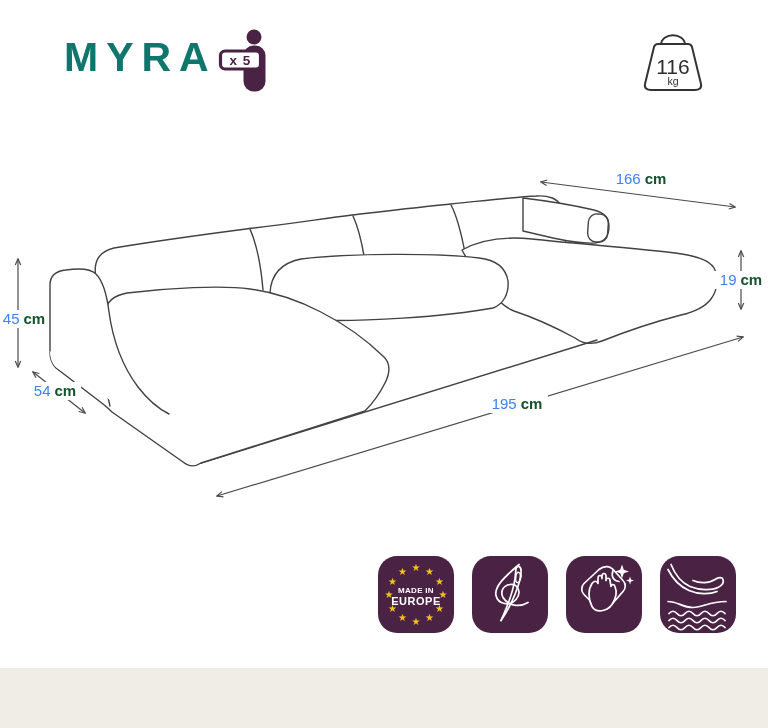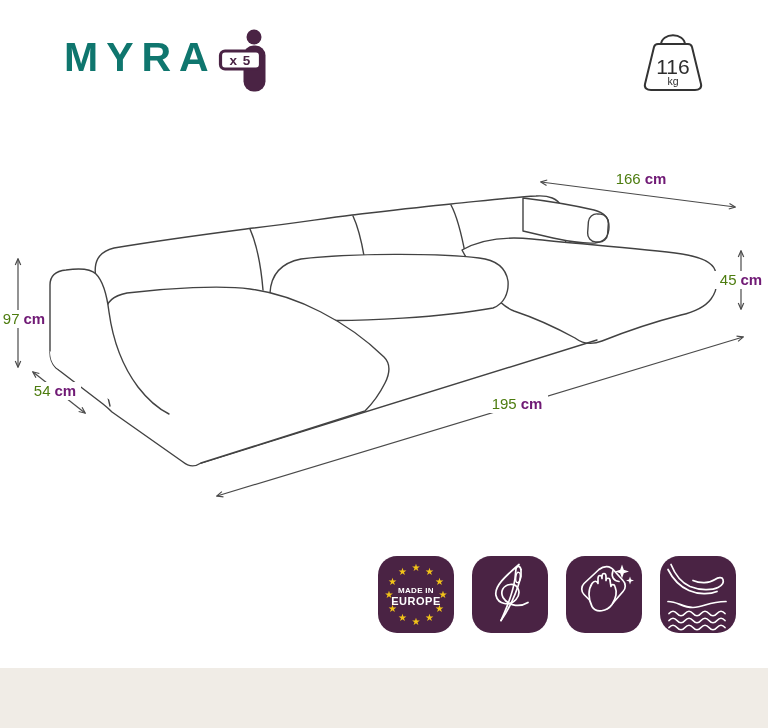--- a/index.html
+++ b/index.html
@@ -11,22 +11,22 @@
   
   .title{
     position:absolute;left:62px;top:32px;margin:2px;
     font-size:41px;font-weight:700;letter-spacing:8px;color:#0f766e;
   }
   
   .dim{
     position:absolute;background:#ffffff;text-align:center;
     font-size:15px;line-height:16px;padding:1px 0;white-space:nowrap;
   }
-  .dv{color:#4d7c0f;}
-  .du{color:#701a75;font-weight:700;margin-left:4px;}
+  .dv{color:#3b82f6;}
+  .du{color:#14532d;font-weight:700;margin-left:4px;}
   
   .badge{
     position:absolute;top:556px;width:76px;height:77px;border-radius:19px;
     background:#4a2344;
   }
   .badge svg{position:absolute;left:0;top:0;}
   
   .footer-bar{
     position:absolute;left:0;top:668px;width:768px;height:60px;background:#f0ece6;
   }
@@ -102,24 +102,24 @@
       <path d="M18,259 L18,367" marker-start="url(#ah)" marker-end="url(#ah)"></path>
       <path d="M33,372 L85,413" marker-start="url(#ah)" marker-end="url(#ah)"></path>
       <path d="M217,496 L743,337" marker-start="url(#ah)" marker-end="url(#ah)"></path>
     </g>
   </svg>
 
   <div class="dim" style="left:598px;top:170px;width:86px;">
     <span class="dv">166</span><span class="du">cm</span>
   </div>
   <div class="dim" style="left:714px;top:271px;width:54px;">
-    <span class="dv">45</span><span class="du">cm</span>
+    <span class="dv">19</span><span class="du">cm</span>
   </div>
   <div class="dim" style="left:0px;top:310px;width:48px;">
-    <span class="dv">97</span><span class="du">cm</span>
+    <span class="dv">45</span><span class="du">cm</span>
   </div>
   <div class="dim" style="left:29px;top:382px;width:52px;">
     <span class="dv">54</span><span class="du">cm</span>
   </div>
   <div class="dim" style="left:486px;top:395px;width:62px;">
     <span class="dv">195</span><span class="du">cm</span>
   </div>
 
   <div class="badge" style="left:378px;">
     <svg width="76" height="77" viewBox="0 0 76 76">

